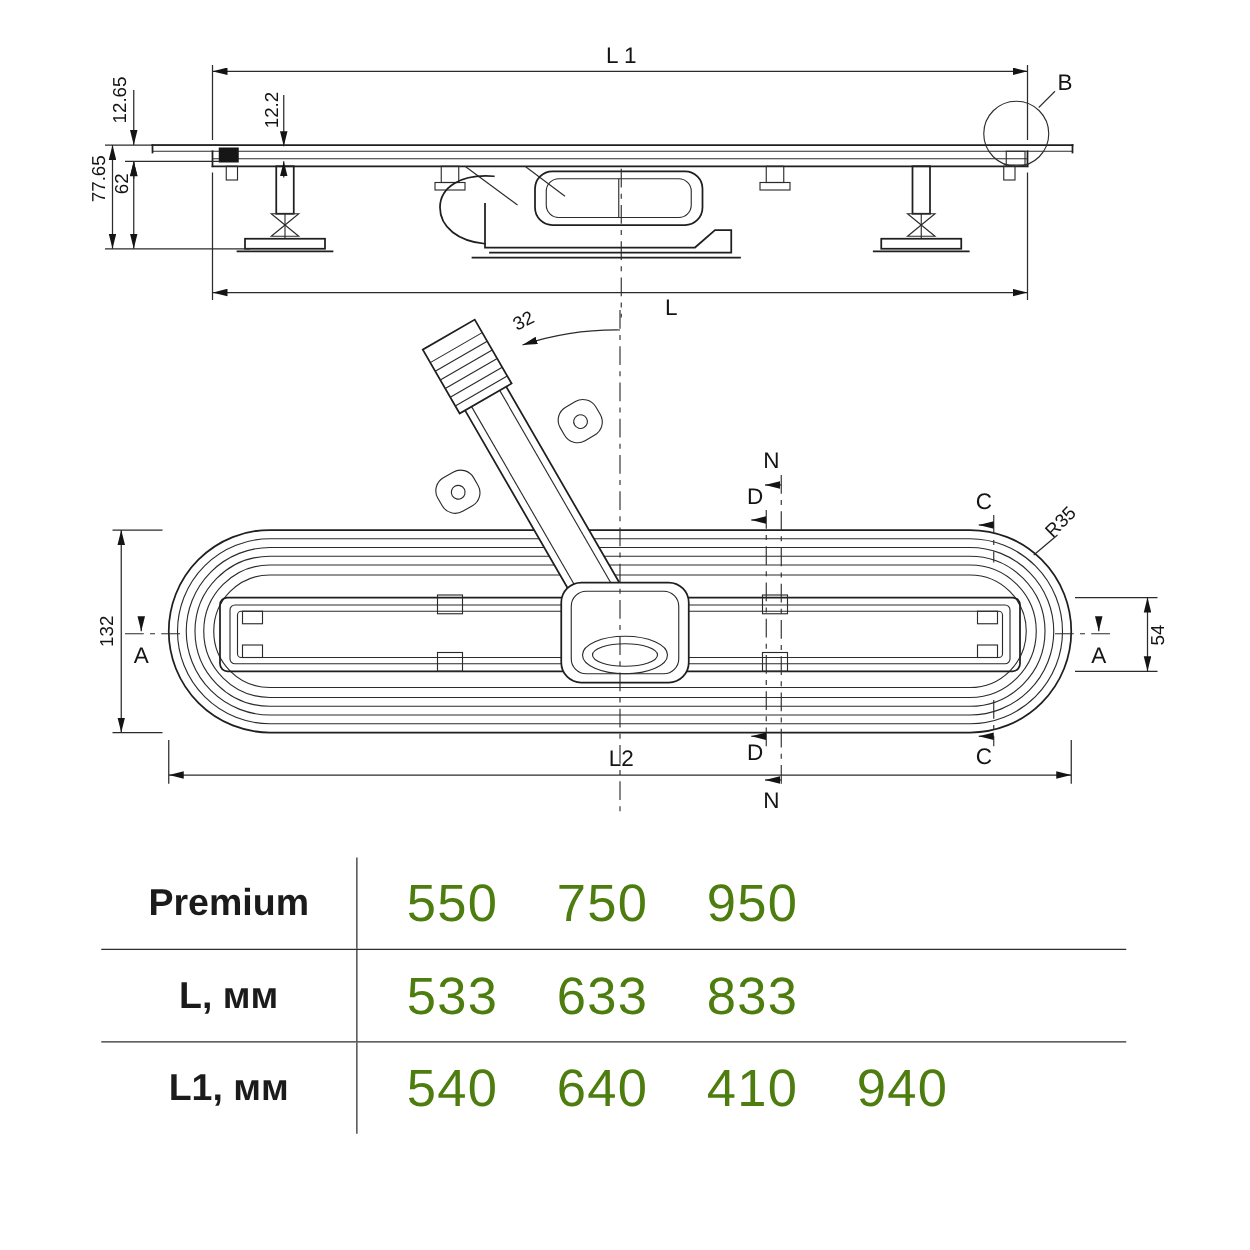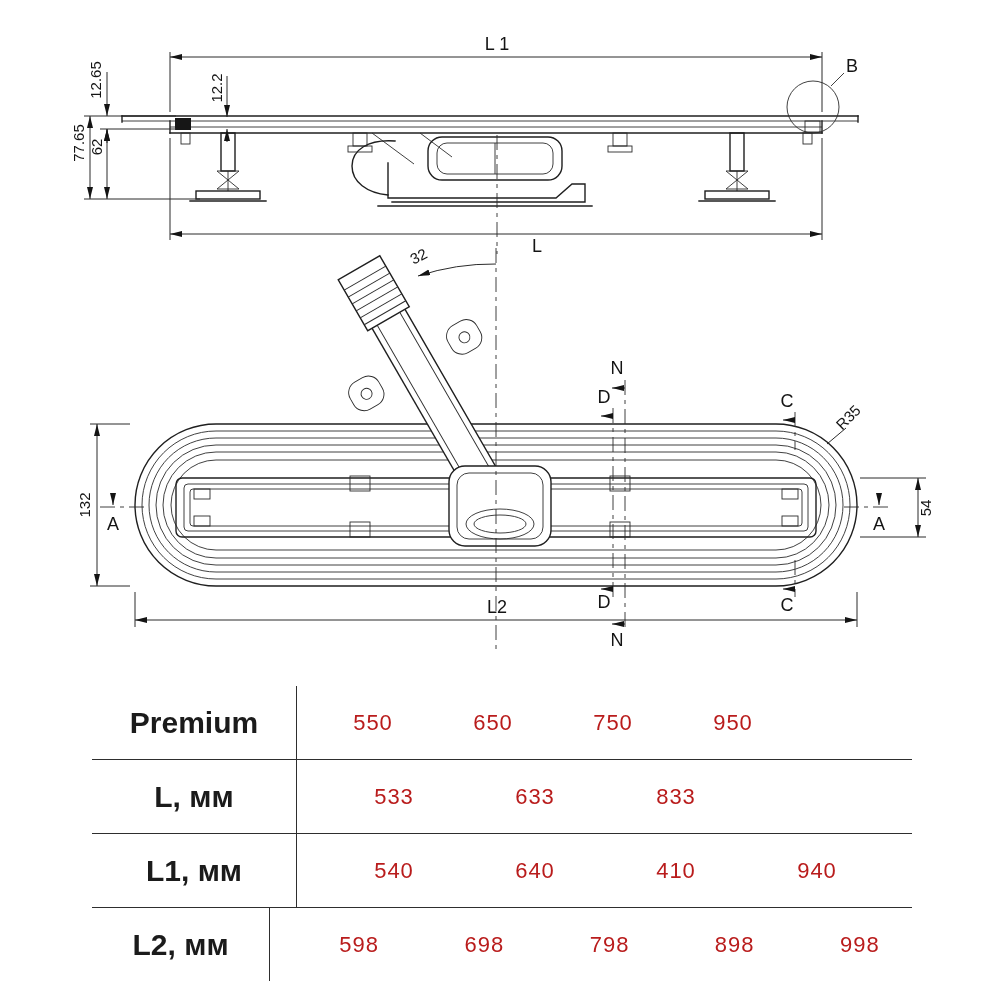--- a/index.html
+++ b/index.html
@@ -11,28 +11,28 @@
   .ln   { stroke:#1f1f1f; stroke-width:1.4; fill:none; stroke-linecap:square; }
   .lnw  { stroke:#1f1f1f; stroke-width:1.4; fill:#ffffff; }
   .thin { stroke:#2b2b2b; stroke-width:0.9; fill:none; }
   .diml { stroke:#2b2b2b; stroke-width:1;   fill:none; }
   .cl   { stroke:#2b2b2b; stroke-width:0.9; fill:none; stroke-dasharray:15 5 4 5; }
   .fillw{ fill:#ffffff; stroke:none; }
   text.dim    { font-size:15px; fill:#141414; }
   text.letter { font-size:18px; fill:#141414; }
 
   
-  .spec-table { position:absolute; left:92px; top:686px; width:820px; color:#1b1b1b; }
+  .spec-table { position:absolute; left:81px; top:686px; width:820px; color:#1b1b1b; }
   .trow { display:flex; align-items:stretch; height:73px; }
-  .trow + .trow { border-top:1.6px solid #2e2e2e;gap:21px; }
+  .trow + .trow { border-top:1.6px solid #2e2e2e; }
   .tlabel { width:204px; border-right:1.6px solid #2e2e2e; display:flex;
             align-items:center; justify-content:center;
             font-weight:700; font-size:30px; }
   .tcell { width:120px; display:flex; align-items:center; justify-content:center;
-           font-size:22px; letter-spacing:1px; color:#b91c1c; }
+           font-size:42px; letter-spacing:1px; color:#4d7c0f; }
   .tcell.first { margin-left:16px; }
 </style>
 </head>
 <body>
 
 <div class="page">
 
 <svg class="drawing" width="1000" height="680" viewBox="0 0 1000 680">
   <defs>
     <marker id="aE" markerWidth="13" markerHeight="8" refX="12" refY="3" orient="auto" markerUnits="userSpaceOnUse">
@@ -259,40 +259,31 @@
       <line class="diml" x1="135" y1="620" x2="857" y2="620" marker-start="url(#aS)" marker-end="url(#aE)"></line>
       <text class="letter" x="497" y="613" text-anchor="middle">L2</text>
     </g>
   </g>
 </svg>
 
 <div class="spec-table">
   <div class="trow">
     <div class="tlabel">Premium</div>
     <div class="tcell first">550</div>
-    <div class="tcell">650</div>
     <div class="tcell">750</div>
     <div class="tcell">950</div>
   </div>
   <div class="trow">
     <div class="tlabel">L, мм</div>
     <div class="tcell first">533</div>
     <div class="tcell">633</div>
     <div class="tcell">833</div>
   </div>
   <div class="trow">
     <div class="tlabel">L1, мм</div>
     <div class="tcell first">540</div>
     <div class="tcell">640</div>
     <div class="tcell">410</div>
     <div class="tcell">940</div>
   </div>
-  <div class="trow">
-    <div class="tlabel">L2, мм</div>
-    <div class="tcell first">598</div>
-    <div class="tcell">698</div>
-    <div class="tcell">798</div>
-    <div class="tcell">898</div>
-    <div class="tcell">998</div>
-  </div>
 </div>
 
 </div>
 
 </body></html>

